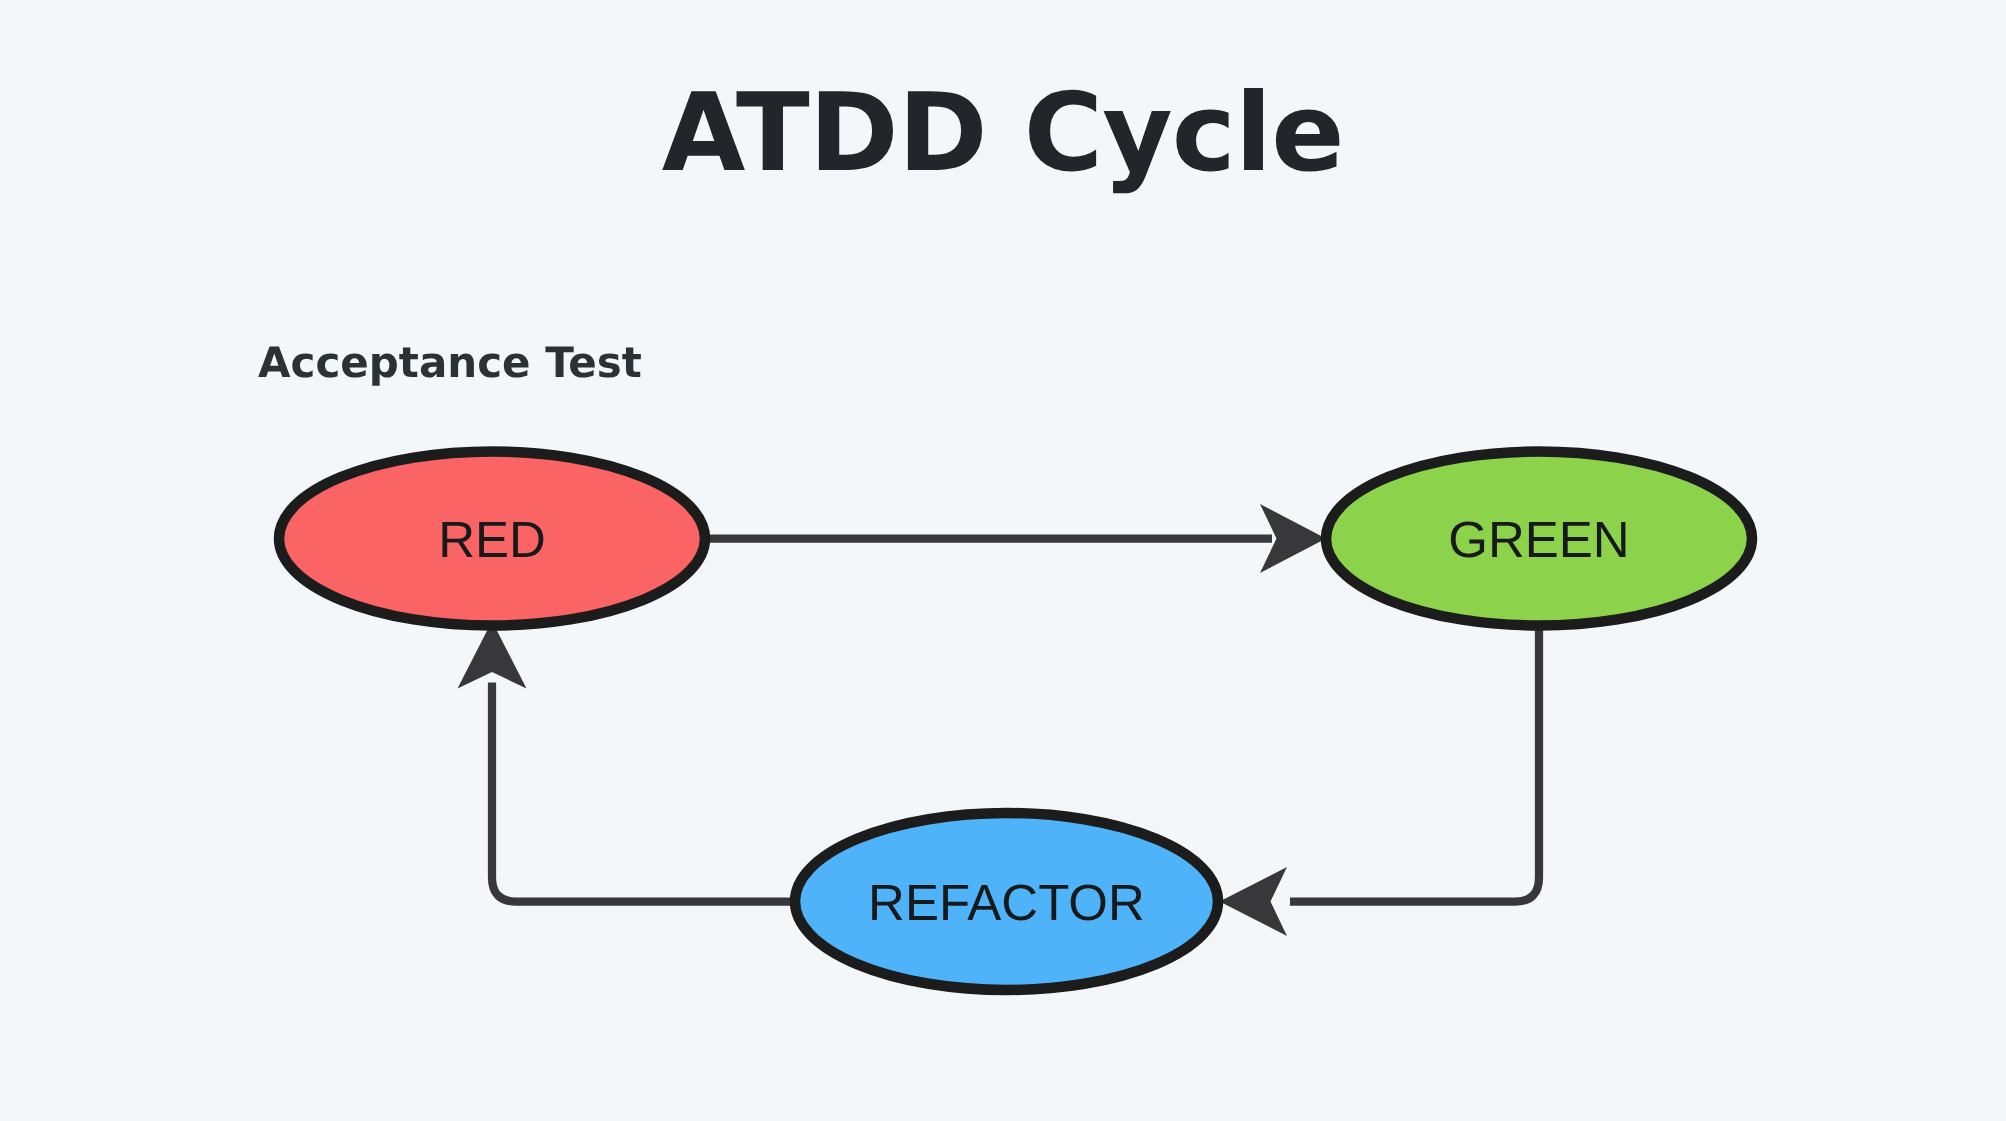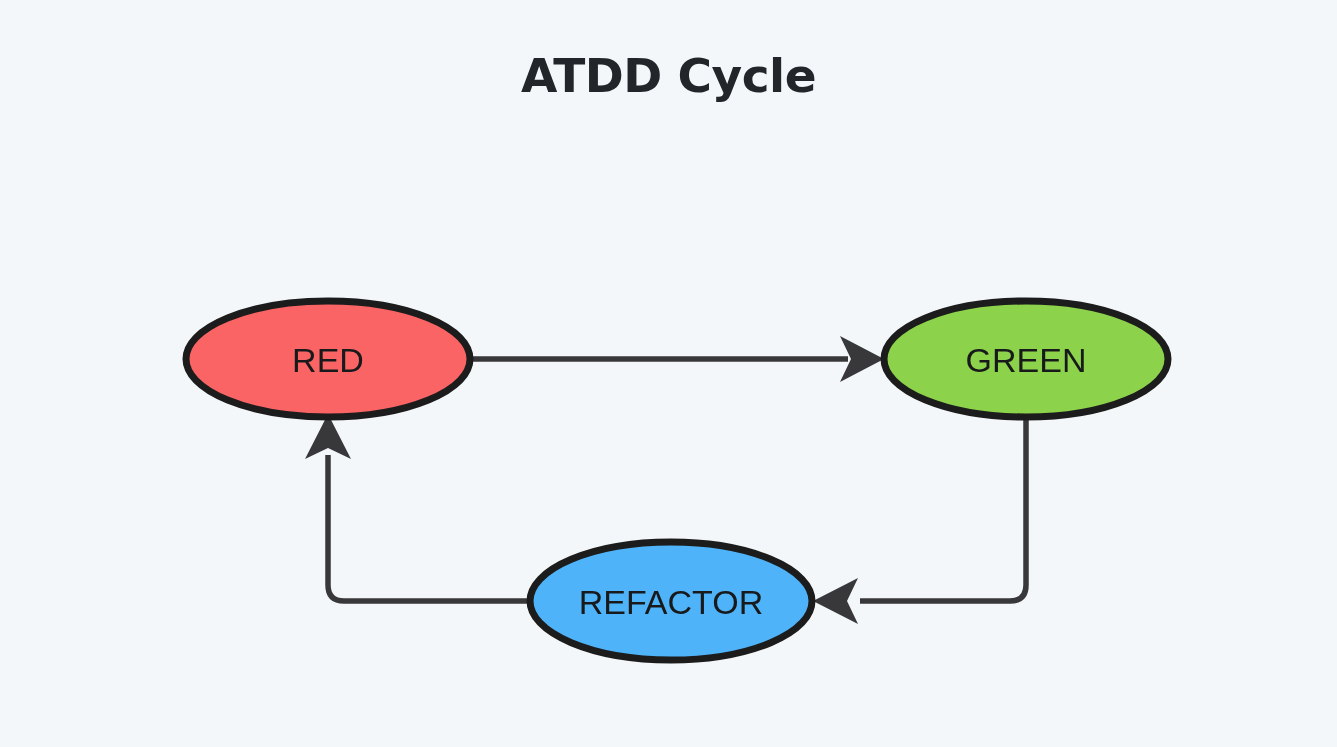--- a/index.html
+++ b/index.html
@@ -18,21 +18,21 @@
     width: 1337px;
     height: 747px;
   }
   .diagram-title {
     position: absolute;
     top: 52px;
     left: 0;
     width: 1337px;
     text-align: center;
     font-family: "DejaVu Sans", sans-serif;
-    font-size: 47px;
+    font-size: 72px;
     font-weight: 700;
     letter-spacing: -0.5px;
     color: #22262a;
     line-height: 1;
   }
   .group-label {
     position: absolute;
     top: 228px;
     left: 172px;
     font-family: "DejaVu Sans", sans-serif;
@@ -71,20 +71,21 @@
     stroke: none;
   }
 </style>
 </head>
 <body>
 
 <div class="canvas">
 
   <div class="diagram-title">ATDD Cycle</div>
 
+  <div class="group-label">Acceptance Test</div>
 
   <svg class="graph" viewBox="0 0 1337 747">
 
     <g>
       <path class="edge-path" d="M 472 359 L 848 359"></path>
       <path class="arrow-head" d="M 884 359 L 840 336 L 851 359 L 840 382 Z"></path>
     </g>
 
     <g>
       <path class="edge-path" d="M 1026 417 L 1026 585 Q 1026 601 1010 601 L 860 601"></path>

